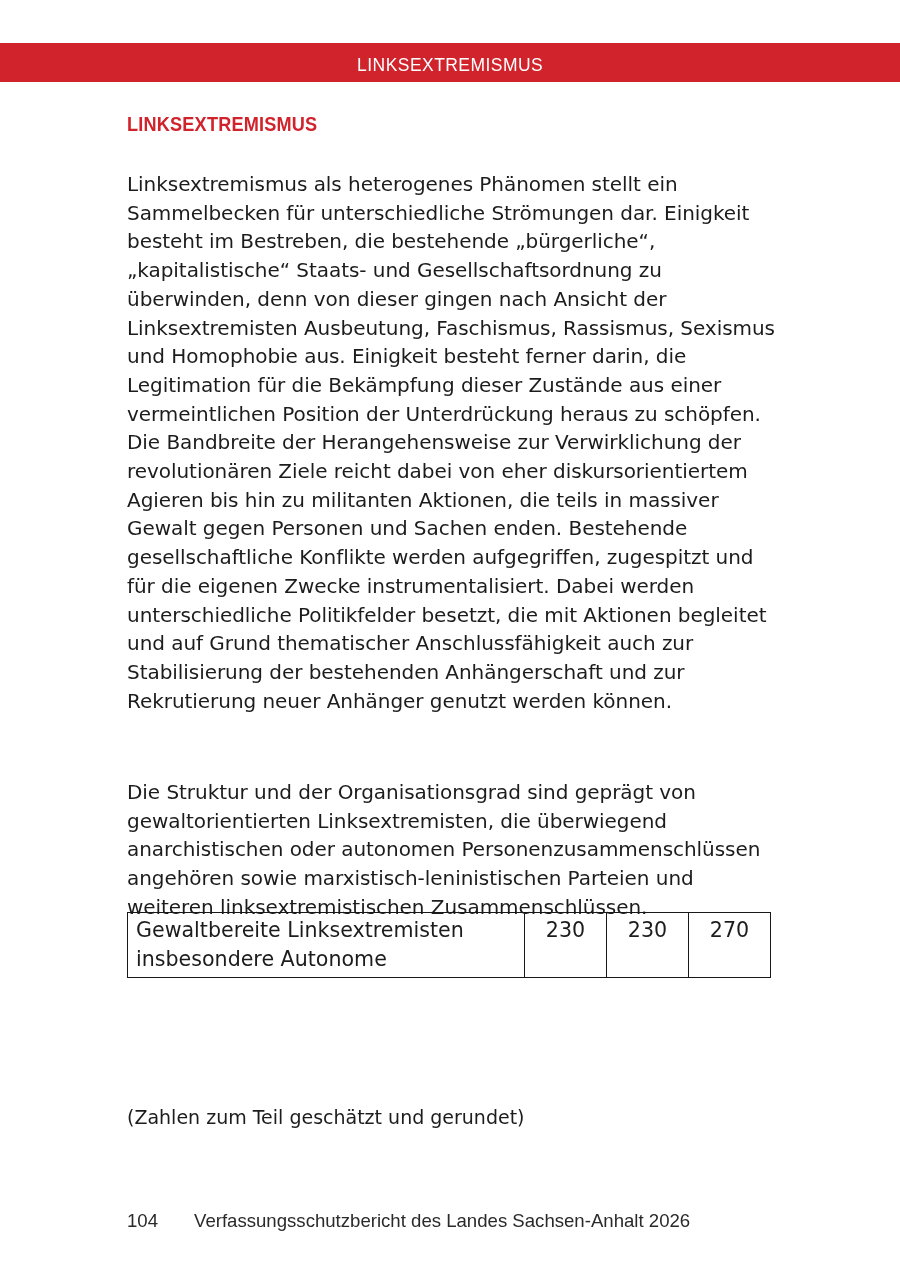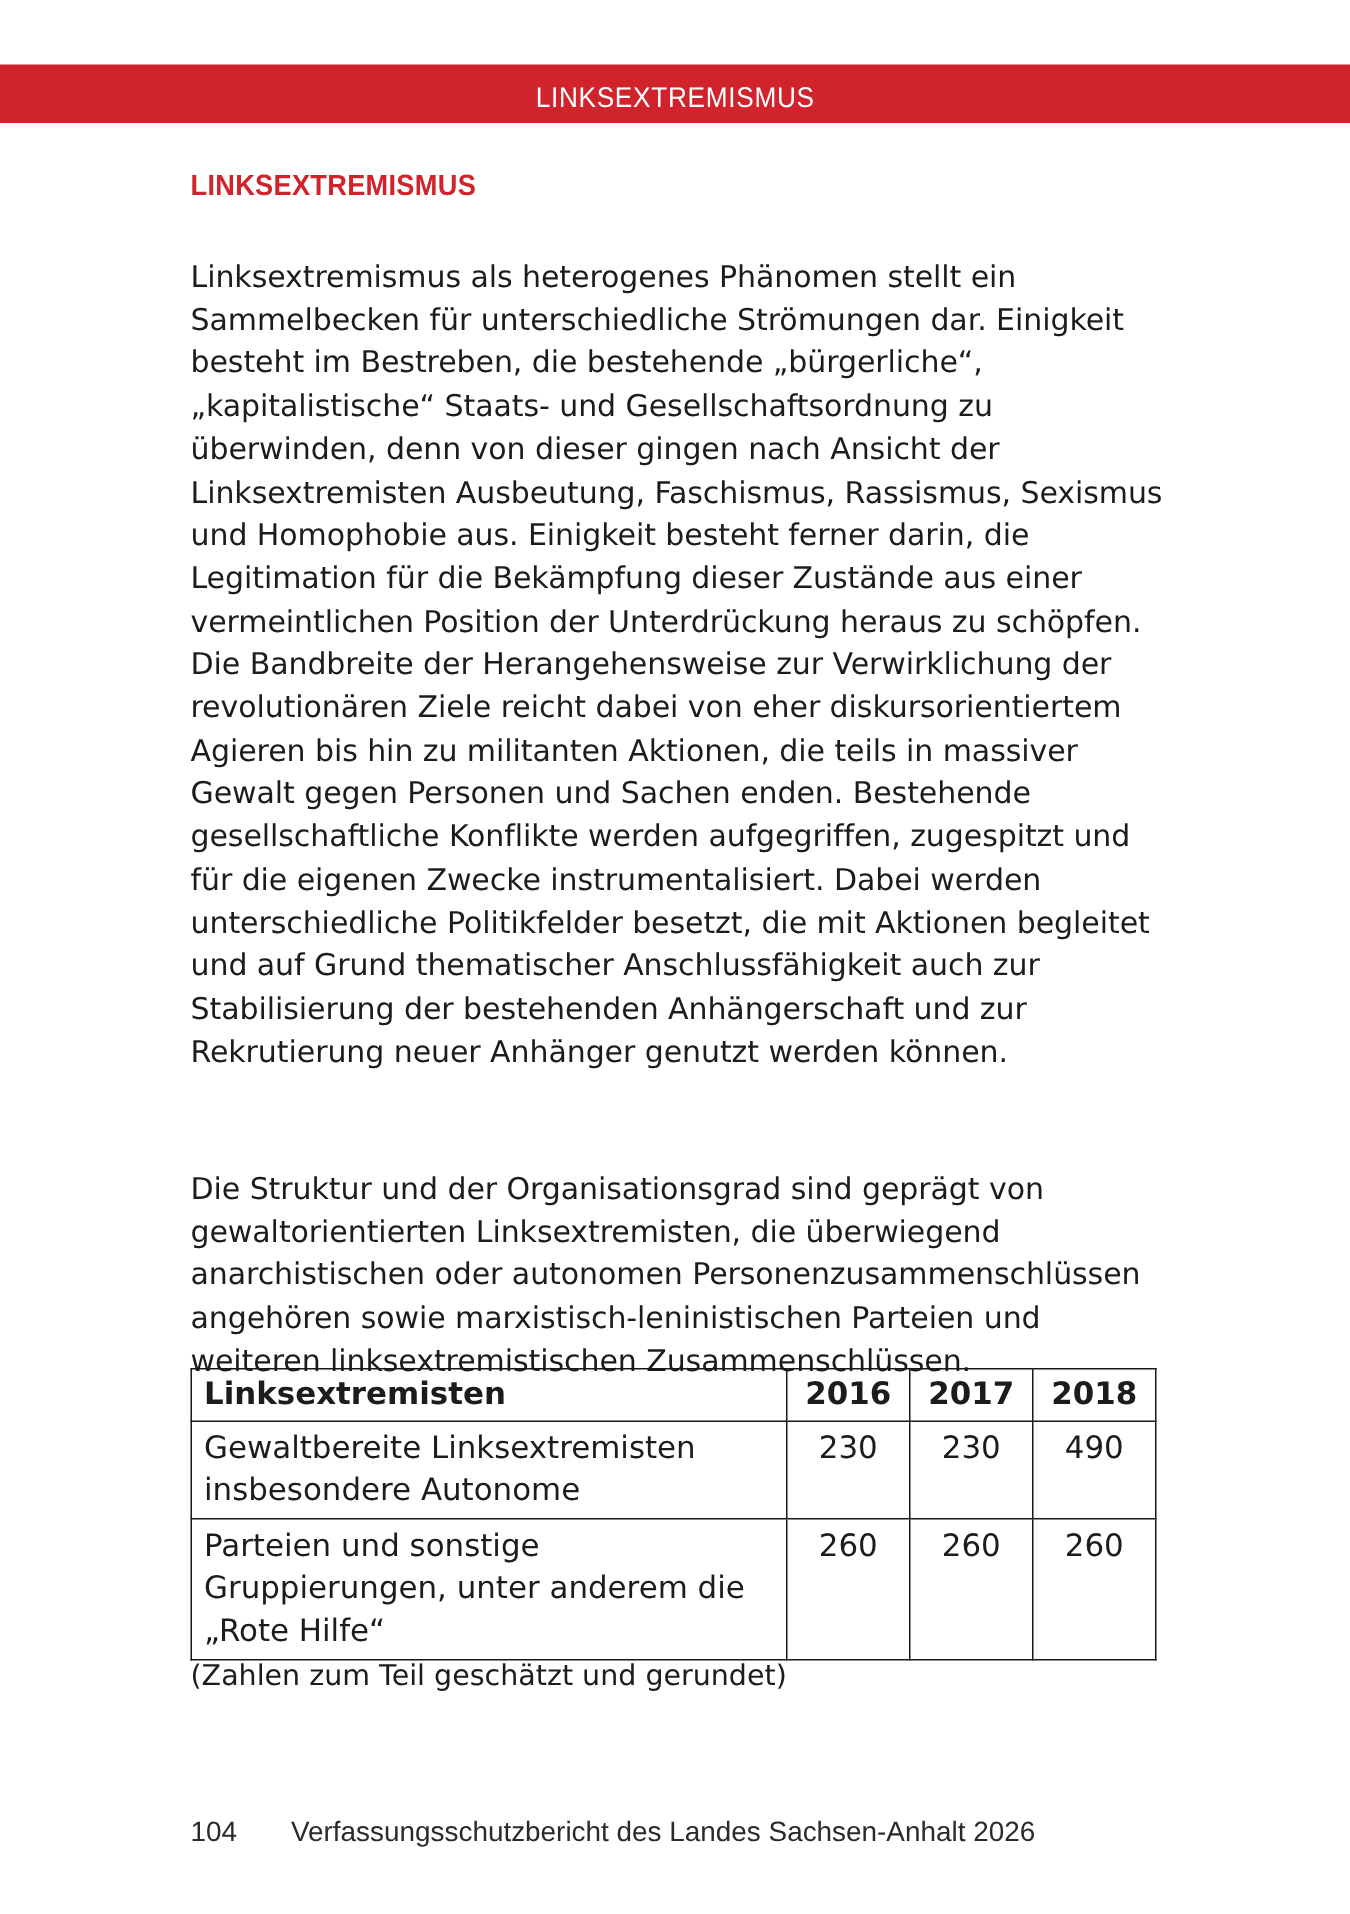--- a/index.html
+++ b/index.html
@@ -154,37 +154,25 @@
 
 <div class="stats-table-wrap">
   <table class="stats">
     <colgroup>
       <col class="label">
         <col class="yr">
         <col class="yr">
         <col class="yr">
     </colgroup>
     <tbody>
-      <tr class="head">
-        <th>Linksextremisten</th>
-        <th class="year">2016</th>
-        <th class="year">2017</th>
-        <th class="year">2018</th>
-      </tr>
       <tr>
         <td>Gewaltbereite Linksextremisten insbesondere Autonome</td>
         <td class="num">230</td>
         <td class="num">230</td>
-        <td class="num">490</td>
-      </tr>
-      <tr>
-        <td>Parteien und sonstige Gruppierungen, unter anderem die „Rote Hilfe“</td>
-        <td class="num">260</td>
-        <td class="num">260</td>
-        <td class="num">260</td>
+        <td class="num">270</td>
       </tr>
     </tbody>
   </table>
 </div>
 
 <div class="table-note">(Zahlen zum Teil geschätzt und gerundet)</div>
 
 <div class="footer">
   <span class="page-no">104</span>
   <span>Verfassungsschutzbericht des Landes Sachsen-Anhalt 2026</span>

